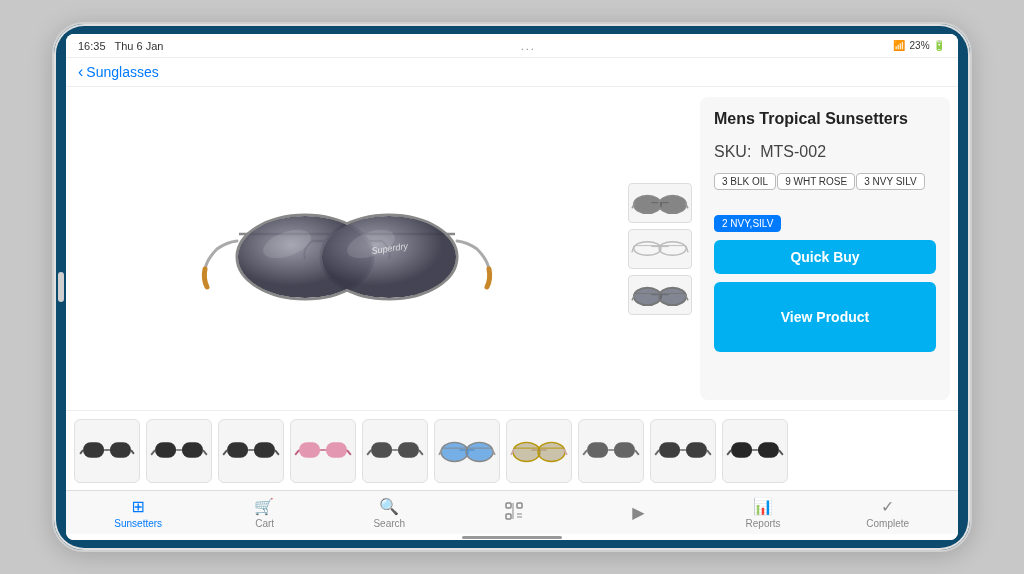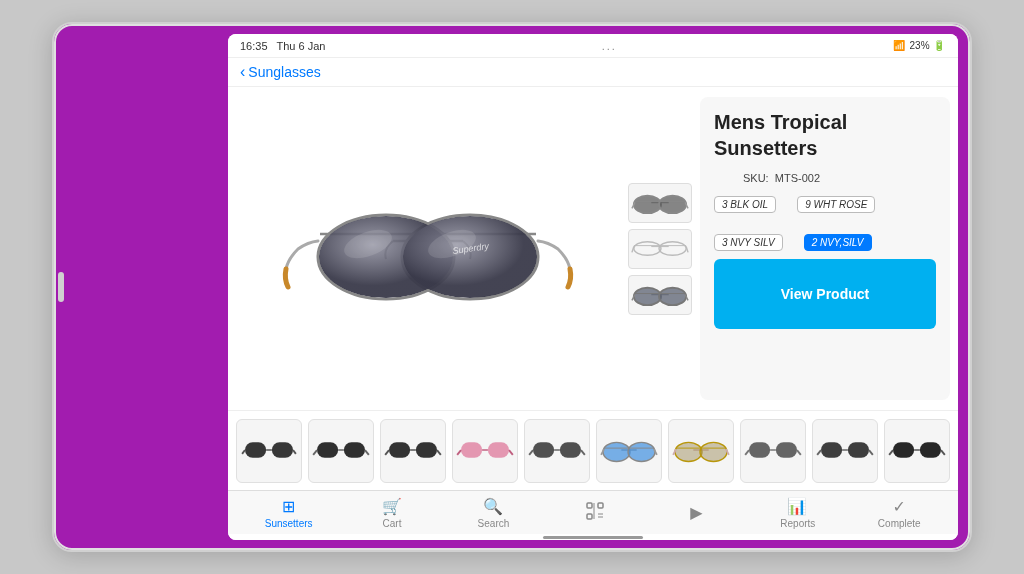--- a/index.html
+++ b/index.html
@@ -10,29 +10,28 @@
       align-items: center;
       width: 1024px;
       height: 574px;
       font-family: -apple-system, BlinkMacSystemFont, 'Helvetica Neue', Arial, sans-serif;
       overflow: hidden;
     }
 
     .tablet-shell {
       width: 920px;
       height: 530px;
-      background: #a21caf;
-      border-radius: 20px;
+      background: #0c4a6e;
+      border-radius: 32px;
       border: 2px solid #d0d0d0;
       box-shadow: 0 4px 24px rgba(0,0,0,0.18), inset 0 0 0 2px #e0e0e0;
       display: flex;
       flex-direction: column;
       overflow: hidden;
       position: relative;
-      align-items: flex-end;
     }
 
     .tablet-screen {
       flex: 1;
       background: #ffffff;
       margin: 10px 12px 10px 12px;
       border-radius: 8px;
       overflow: hidden;
       display: flex;
       flex-direction: column;
@@ -130,54 +129,53 @@
       background: #f7f7f7;
       border-radius: 8px;
       padding: 12px 14px;
       width: 250px;
       display: flex;
       flex-direction: column;
       gap: 8px;
     }
 
     .product-title {
-      font-size: 20px;
+      font-size: 16px;
       font-weight: 600;
       color: #222;
       line-height: 1.3;
     }
 
     .product-details {
-      font-size: 11px;
+      font-size: 16px;
       color: #444;
       line-height: 1.7;
-      margin-left: 29px;
     }
 
     .variants-row {
       display: flex;
       flex-wrap: wrap;
-      gap: 21px;
-      font-style: italic;
+      gap: 1px;
     }
 
     .variant-badge {
       border: 1px solid #bbb;
       border-radius: 4px;
       padding: 2px 7px;
       font-size: 10px;
       color: #333;
       background: #fff;
       cursor: pointer;
     }
 
     .variant-badge.active {
       background: #007aff;
       color: #fff;
       border-color: #007aff;
+      margin-top: 24px;
     }
 
     .btn-quick-buy {
       background: #00b0f0;
       color: #fff;
       border: none;
       border-radius: 6px;
       padding: 9px;
       font-size: 14px;
       font-weight: 600;
@@ -407,20 +405,21 @@
             </div>
           </div>
 
           <div class="variants-row">
             <span class="variant-badge">3 BLK OIL</span>
             <span class="variant-badge">9 WHT ROSE</span>
             <span class="variant-badge">3 NVY SILV</span>
             <span class="variant-badge active">2 NVY,SILV</span>
           </div>
 
+          <button class="btn-quick-buy">Quick Buy</button>
           <button class="btn-view-product">View Product</button>
         </div>
 
       </div>
     </div>
 
     <div class="product-strip">
 
       <div class="strip-item">
         <svg viewBox="0 0 60 50" width="58" height="48" xmlns="http://www.w3.org/2000/svg">

